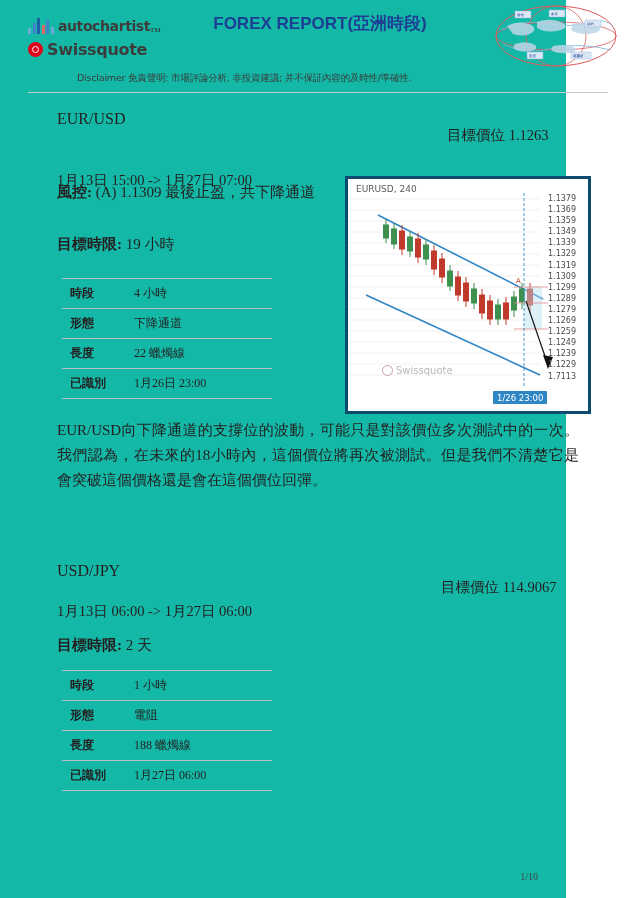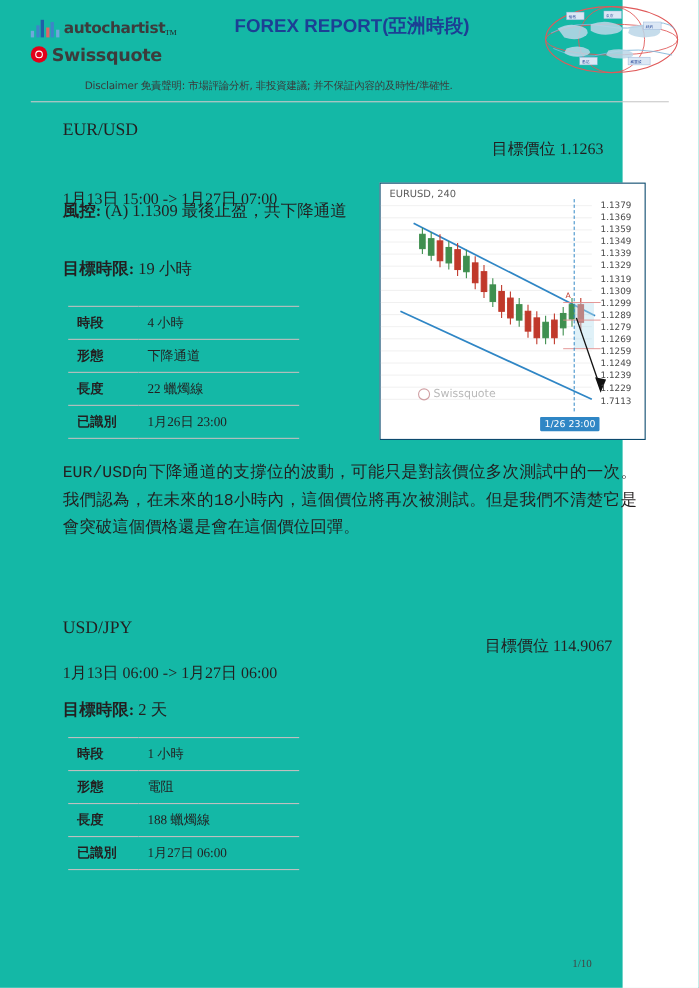--- a/index.html
+++ b/index.html
@@ -198,36 +198,35 @@
   }
 
   
   .para {
     position: absolute;
     left: 57px;
     width: 522px;
     font-size: 15px;
     line-height: 25px;
     text-align: justify;
-    font-family: Liberation Mono, monospace;
   }
   .para-bold {
     position: absolute;
     left: 57px;
     font-size: 15px;
     font-weight: bold;
   }
 
   
   .chart-wrap {
     position: absolute;
-    left: 345px; top: 166px;
+    left: 345px; top: 176px;
     width: 240px; height: 232px;
     background: #fff;
-    border: 1px solid #0c4a6e;
+    border: 3px solid #0c4a6e;
   }
   .chart-label {
     position: absolute;
     left: 8px; top: 5px;
     font-family: "DejaVu Sans", sans-serif;
     font-size: 9px;
     color: #5a5a5a;
   }
   .chart-wm {
     position: absolute;

